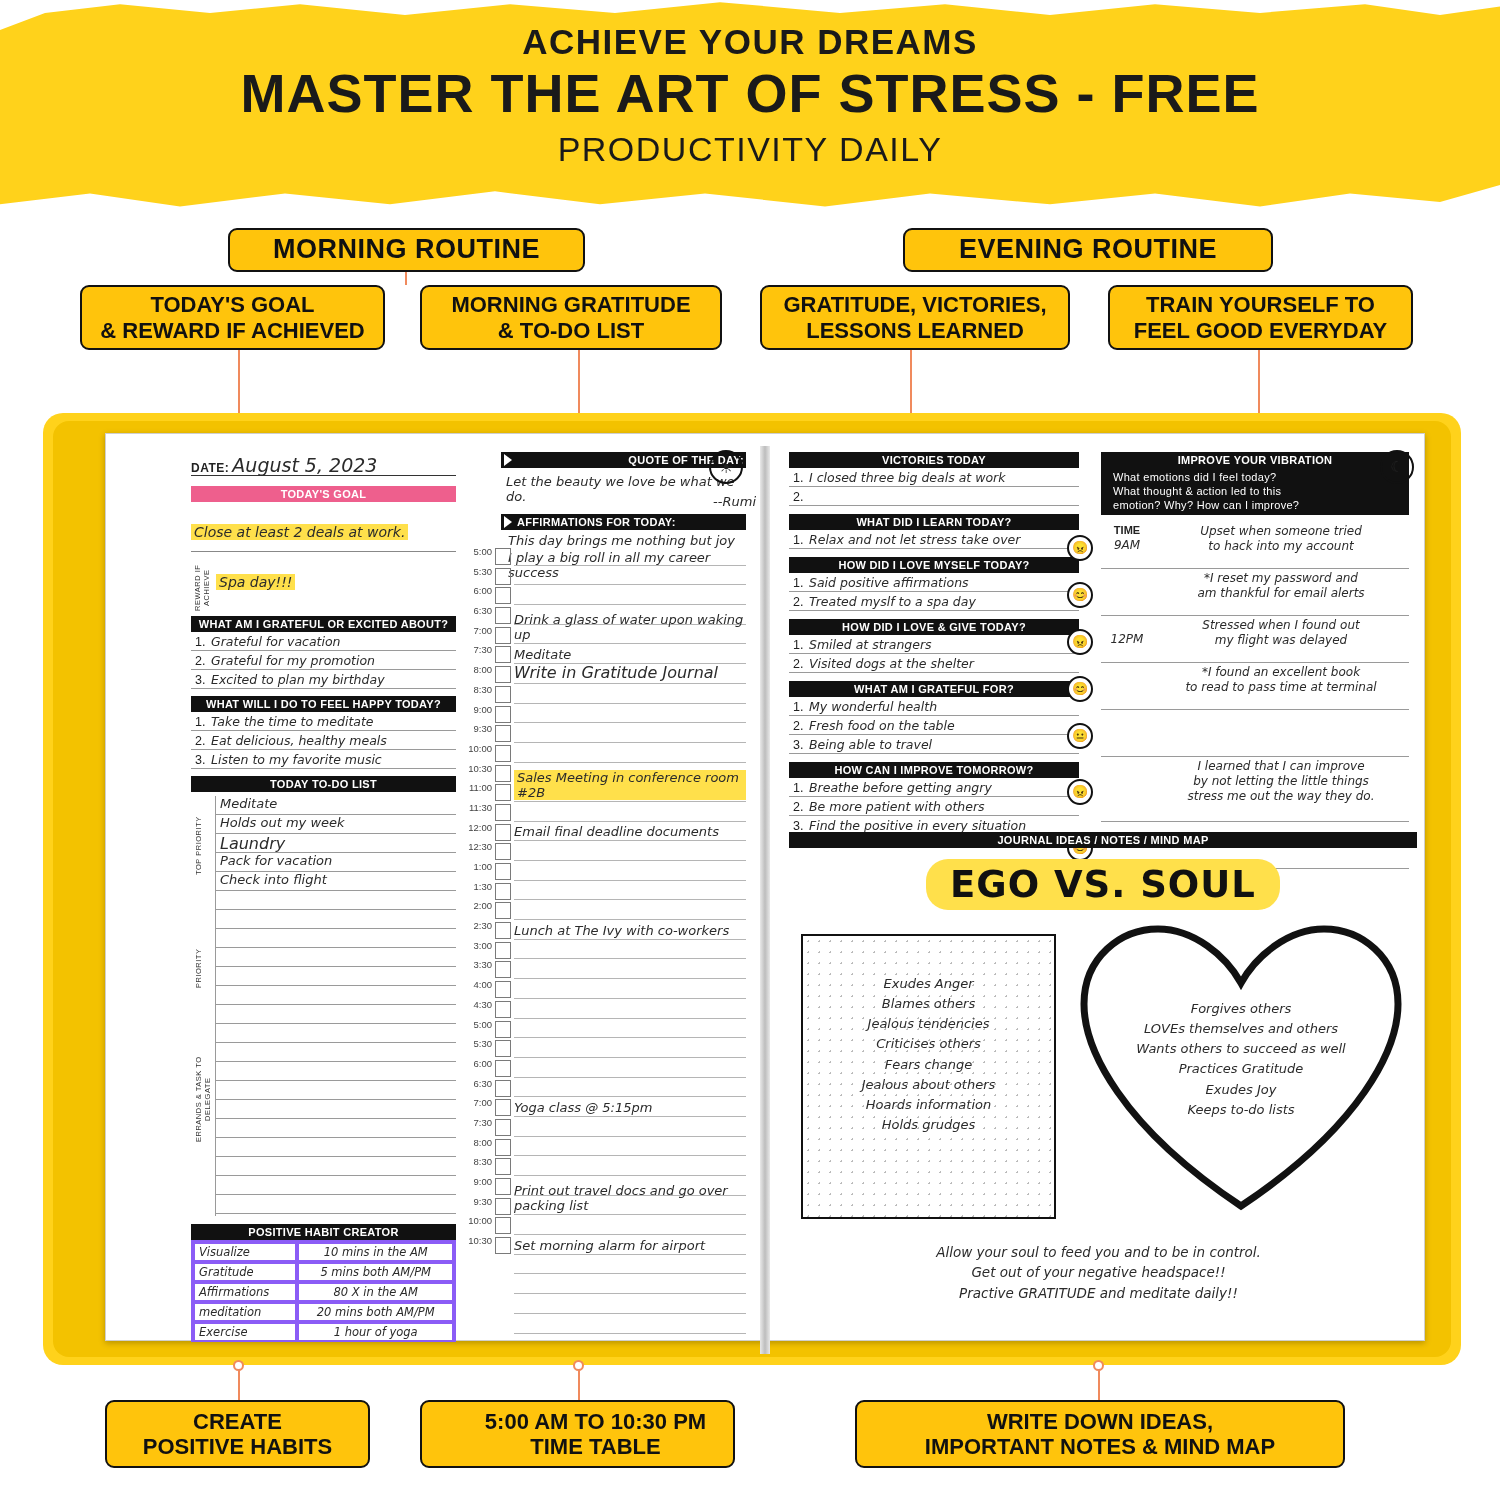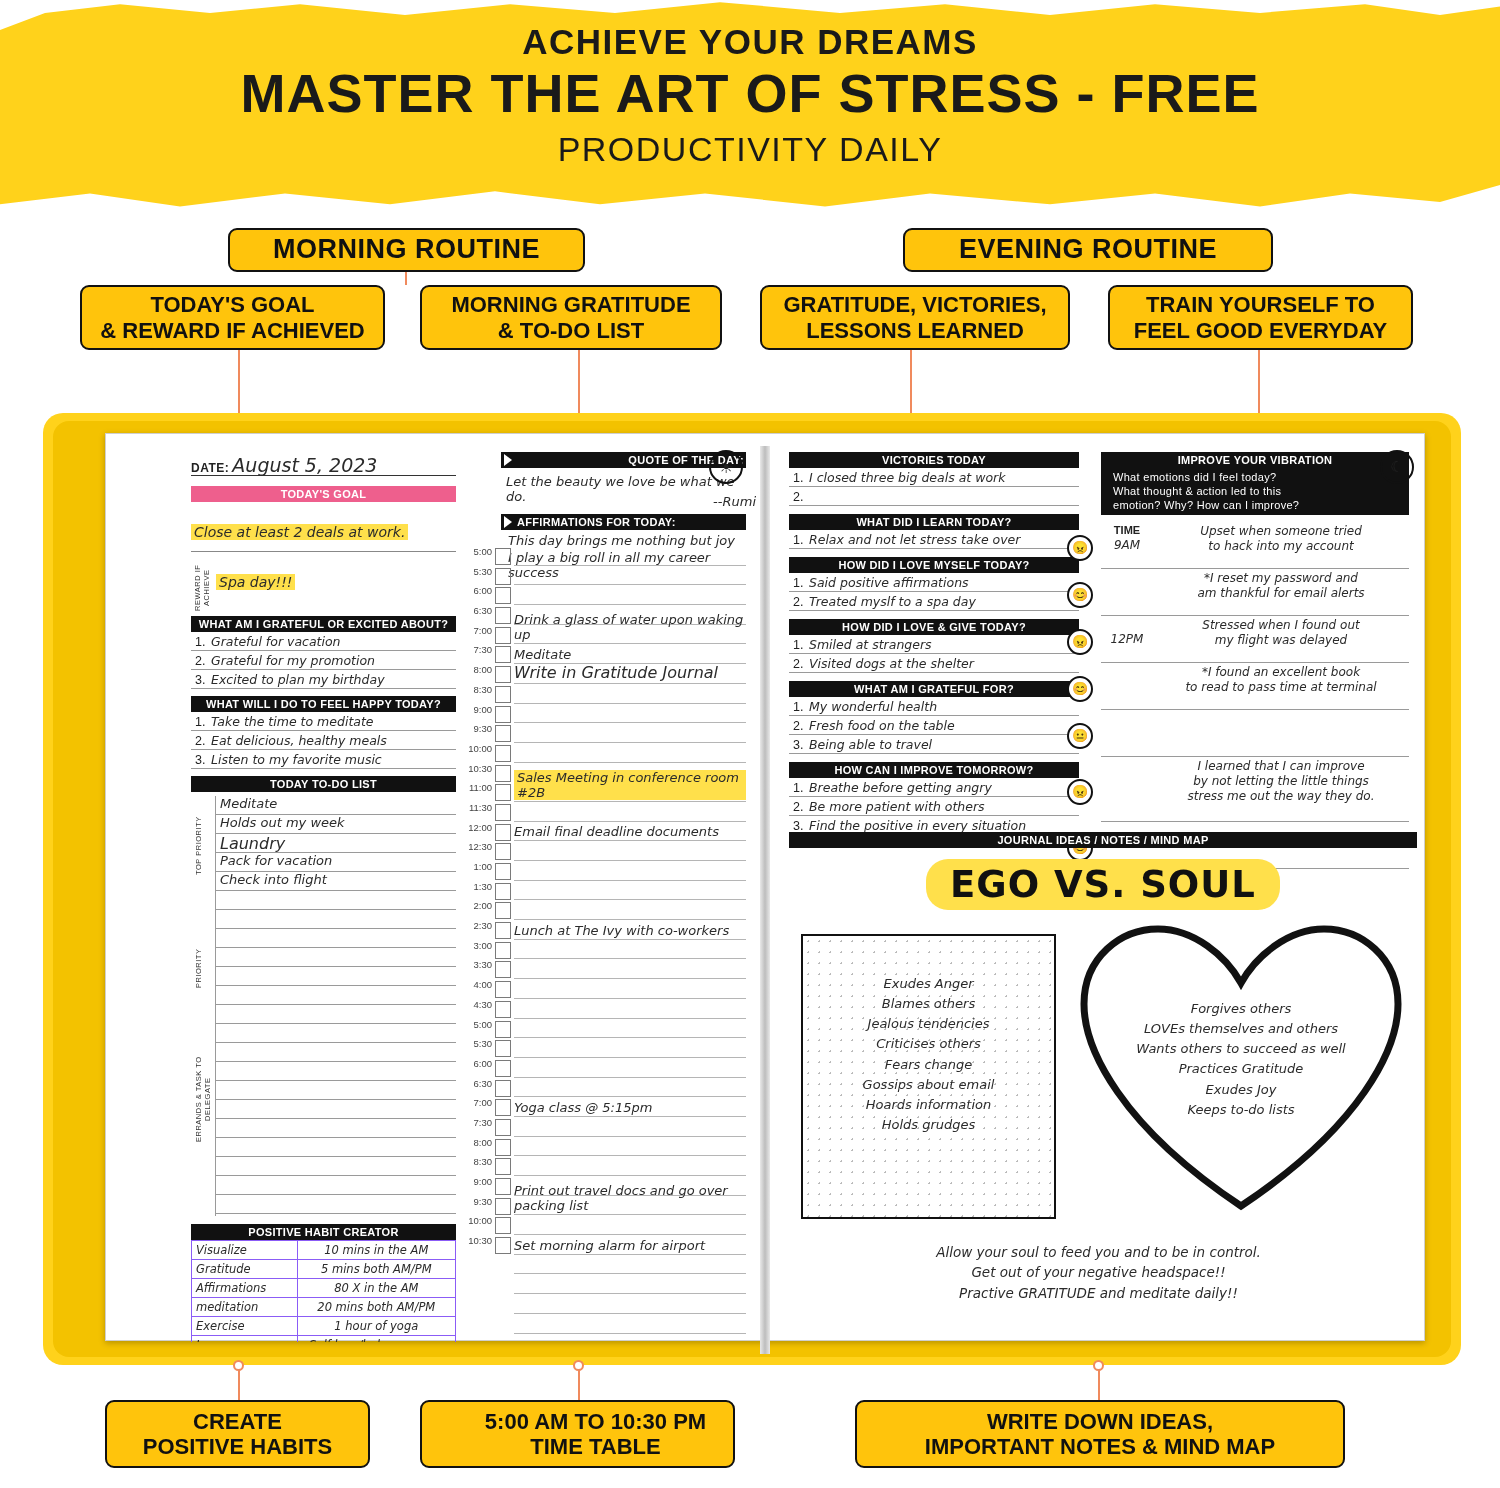--- a/index.html
+++ b/index.html
@@ -96,21 +96,21 @@
   .date-underline{ border-bottom:1px solid #333; width:265px; margin-top:-1px; }
 
   .lbox{ position:absolute; }
 
   .sidelabel{
     position:absolute; writing-mode:vertical-rl; transform:rotate(180deg);
     font-size:7.5px; letter-spacing:.5px; color:#333; text-align:center;
   }
 
   .habit-table{ width:100%; border-collapse:collapse; font-size:11.5px; }
-  .habit-table td{ border:1px solid #8b5cf6; padding:1px 4px; height:19px; }
+  .habit-table td{ border:4px solid #8b5cf6; padding:1px 4px; height:19px; }
   .habit-table td.k{ width:40%; }
   .habit-table td.v{ text-align:center; }
 
   
   .timecol{ position:absolute; left:345px; top:112px; width:44px; }
   .timecol .t{
     height:19.7px; font-size:9.5px; color:#444; text-align:right;
     padding-right:3px; position:relative;
   }
   .timecol .t:after{
@@ -599,21 +599,21 @@
 
         <div class="ego-title" style="left:155px; top:425px;">EGO VS. SOUL</div>
 
         <div class="dotgrid" style="left:30px; top:500px; width:255px; height:285px;"></div>
         <div class="ego-list" style="left:30px; top:540px; width:255px;">
           <div class="hand">Exudes Anger</div>
           <div class="hand">Blames others</div>
           <div class="hand">Jealous tendencies</div>
           <div class="hand">Criticises others</div>
           <div class="hand">Fears change</div>
-          <div class="hand">Gossips about email</div>
+          <div class="hand">Jealous about others</div>
           <div class="hand">Hoards information</div>
           <div class="hand">Holds grudges</div>
         </div>
 
         <div class="heart" style="left:305px; top:487px;">
           <svg width="330" height="300" viewBox="0 0 330 300">
             <path d="M165 285 C 45 205, 8 128, 8 83 C 8 36, 45 8, 82 8 C 118 8, 150 35, 165 62 C 180 35, 212 8, 248 8 C 285 8, 322 36, 322 83 C 322 128, 285 205, 165 285 Z" fill="none" stroke="#111" stroke-width="7"></path>
           </svg>
         </div>
         <div class="soul-list" style="left:320px; top:565px; width:300px;">

